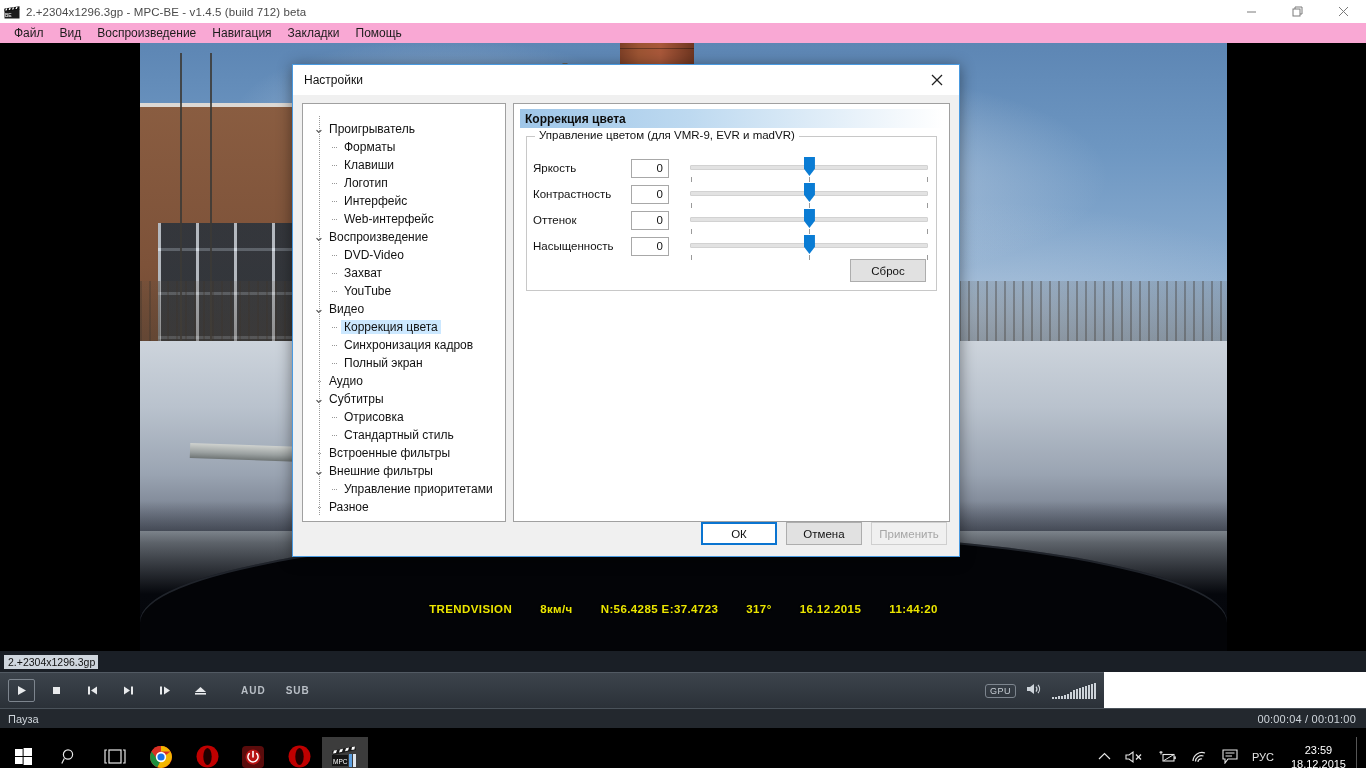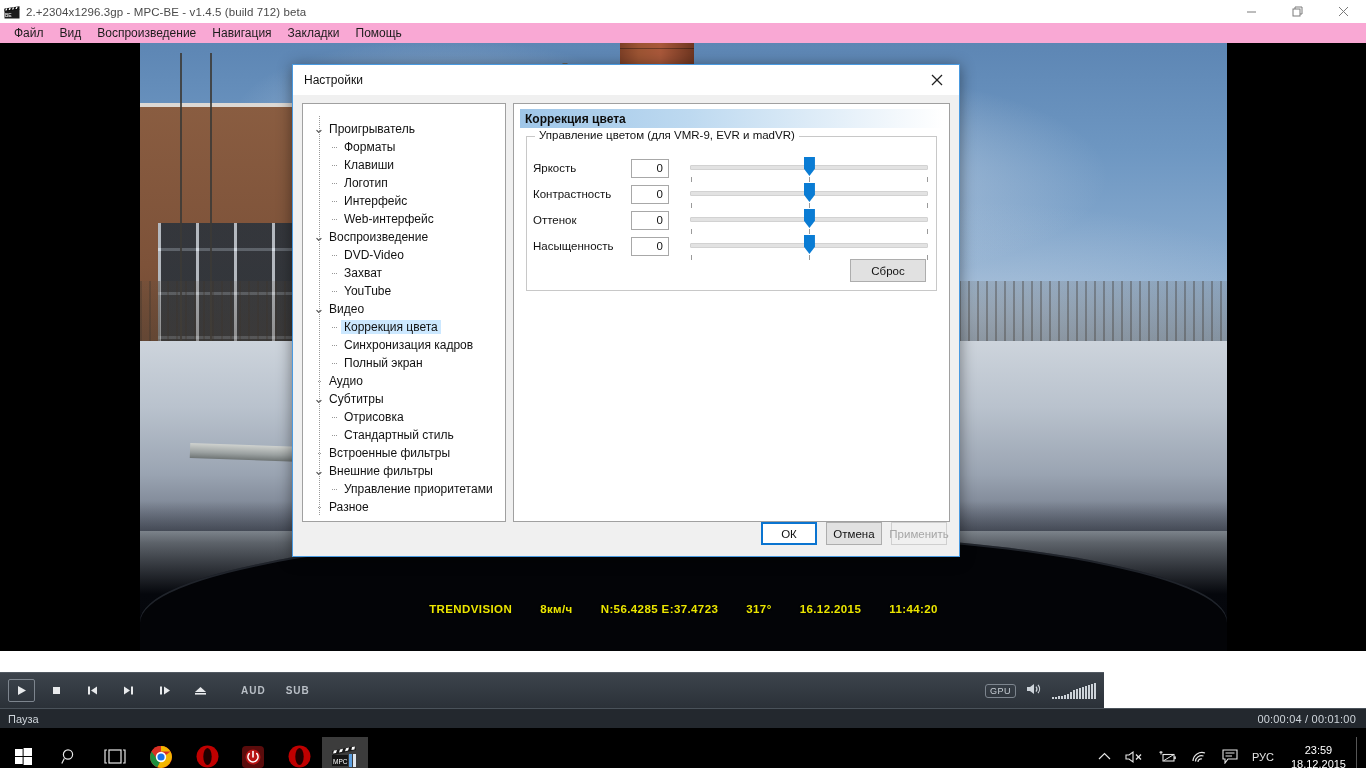--- a/index.html
+++ b/index.html
@@ -284,21 +284,21 @@
   .resetbtn{
     position:absolute; right:10px; bottom:8px; width:76px; height:23px;
     background:#e1e1e1; border:1px solid #adadad; font-size:11.5px; color:#111;
     display:flex; align-items:center; justify-content:center;
   }
 
   .dlgbtns{
     position:absolute; right:12px; bottom:11px; display:flex; gap:9px;
   }
   .dbtn{
-    width:56px; height:23px; background:#e1e1e1; border:1px solid #adadad;
+    width:76px; height:23px; background:#e1e1e1; border:1px solid #adadad;
     font-size:11.5px; color:#111; display:flex; align-items:center; justify-content:center;
   }
   .dbtn.default{ background:#fff; border:2px solid #0a74d0; }
   .dbtn.disabled{ color:#a6a6a6; background:#f0f0f0; border-color:#cfcfcf; }
 </style>
 </head>
 <body>
 
 <div id="app">
 
@@ -368,20 +368,23 @@
         <span>TRENDVISION</span>
         <span>8км/ч</span>
         <span>N:56.4285 E:37.4723</span>
         <span>317°</span>
         <span>16.12.2015</span>
         <span>11:44:20</span>
       </div>
     </div>
   </div>
 
+  <div class="vtitle">
+    <div class="vtitle-chip">2.+2304x1296.3gp</div>
+  </div>
 
   <div class="ctrlbar">
     <div class="cbtn play">
       <svg width="11" height="11" viewBox="0 0 11 11">
           <polygon points="2,1 10,5.5 2,10" fill="#e8eaec"></polygon>
         </svg>
     </div>
     <div class="cbtn">
       <svg width="11" height="11" viewBox="0 0 11 11">
           <rect x="2" y="2" width="7" height="7" fill="#e8eaec"></rect>

